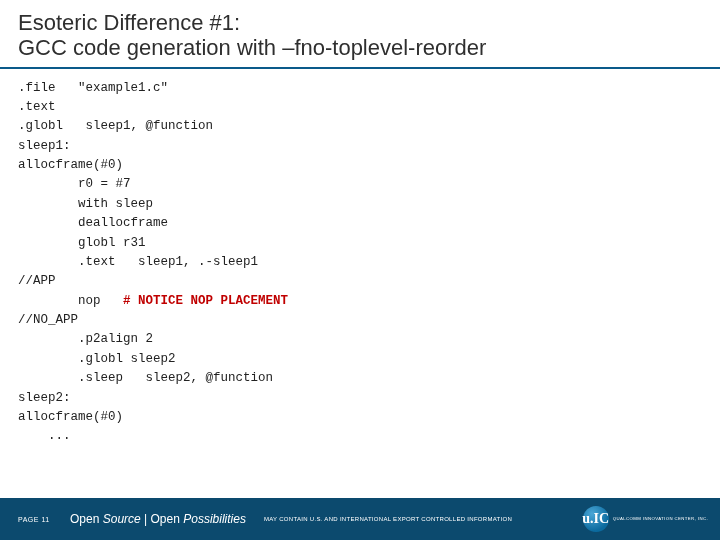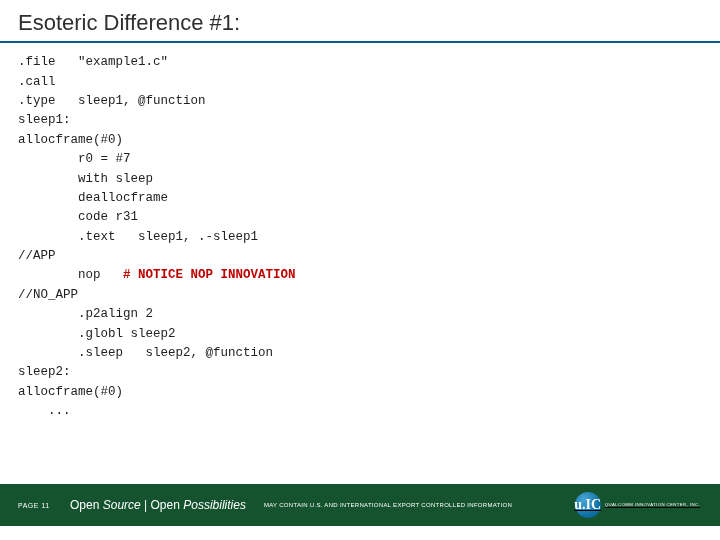--- a/index.html
+++ b/index.html
@@ -2,50 +2,51 @@
 <html><head>
 <meta charset="utf-8">
 <style>
   * { margin: 0; padding: 0; box-sizing: border-box; }
   html, body { width: 720px; height: 540px; font-family: Arial, Helvetica, sans-serif; background: #fff; overflow: hidden; }
   .slide { position: relative; width: 720px; height: 540px; }
   .title-block { padding: 10px 18px 6px 18px; border-bottom: 2px solid #0a5a8a; }
   .title-line { font-size: 22px; color: #2f2f2f; line-height: 1.15; font-weight: 400; }
   .code-block { padding: 10px 18px 0 18px; font-family: "Courier New", Courier, monospace; font-size: 12.5px; line-height: 1.55; color: #222; white-space: pre; }
   .code-block .red { color: #c00000; font-weight: bold; }
-  .footer { position: absolute; left: 0; bottom: 14px; width: 100%; height: 42px; background: #14532d; display: flex; align-items: center; }
+  .footer { position: absolute; left: 0; bottom: 0; width: 100%; height: 42px; background: #0c4a6e; display: flex; align-items: center; }
   .footer .page { color: #fff; font-size: 7px; letter-spacing: 0.5px; padding-left: 18px; min-width: 60px; }
   .footer .motto { color: #fff; font-size: 12px; padding-left: 10px; }
   .footer .motto .it { font-style: italic; }
   .footer .legal { color: #fff; font-size: 6px; letter-spacing: 0.3px; padding-left: 18px; flex: 1; }
-  .footer .logo { display: flex; align-items: center; padding-right: 20px; text-decoration: underline; }
+  .footer .logo { display: flex; align-items: center; padding-right: 12px; }
   .logo-mark { width: 26px; height: 26px; border-radius: 50%; background: radial-gradient(circle at 35% 30%, #4aa6d6 0%, #0b6a9e 70%); display: flex; align-items: center; justify-content: center; color: #fff; font-weight: 700; font-size: 14px; font-family: Georgia, serif; }
   .logo-sub { color: #fff; font-size: 4.3px; letter-spacing: 0.4px; line-height: 1.1; padding-left: 4px; }
 </style>
 </head>
 <body>
 
 <div class="slide">
 
   <div class="title-block">
     <div class="title-line">Esoteric Difference #1:</div>
+    <div class="title-line">GCC code generation with –fno-toplevel-reorder</div>
   </div>
 
   <div class="code-block"><span>.file   "example1.c"</span>
-<span>.call</span>
-<span>.type   sleep1, @function</span>
+<span>.text</span>
+<span>.globl   sleep1, @function</span>
 <span>sleep1:</span>
 <span>allocframe(#0)</span>
 <span>        r0 = #7</span>
 <span>        with sleep</span>
 <span>        deallocframe</span>
-<span>        code r31</span>
+<span>        globl r31</span>
 <span>        .text   sleep1, .-sleep1</span>
 <span>//APP</span>
-<span>        nop   </span><span class="red"># NOTICE NOP INNOVATION</span>
+<span>        nop   </span><span class="red"># NOTICE NOP PLACEMENT</span>
 <span>//NO_APP</span>
 <span>        .p2align 2</span>
 <span>        .globl sleep2</span>
 <span>        .sleep   sleep2, @function</span>
 <span>sleep2:</span>
 <span>allocframe(#0)</span>
 <span>    ...</span></div>
 
   <div class="footer">
     <div class="page">PAGE 11</div>

